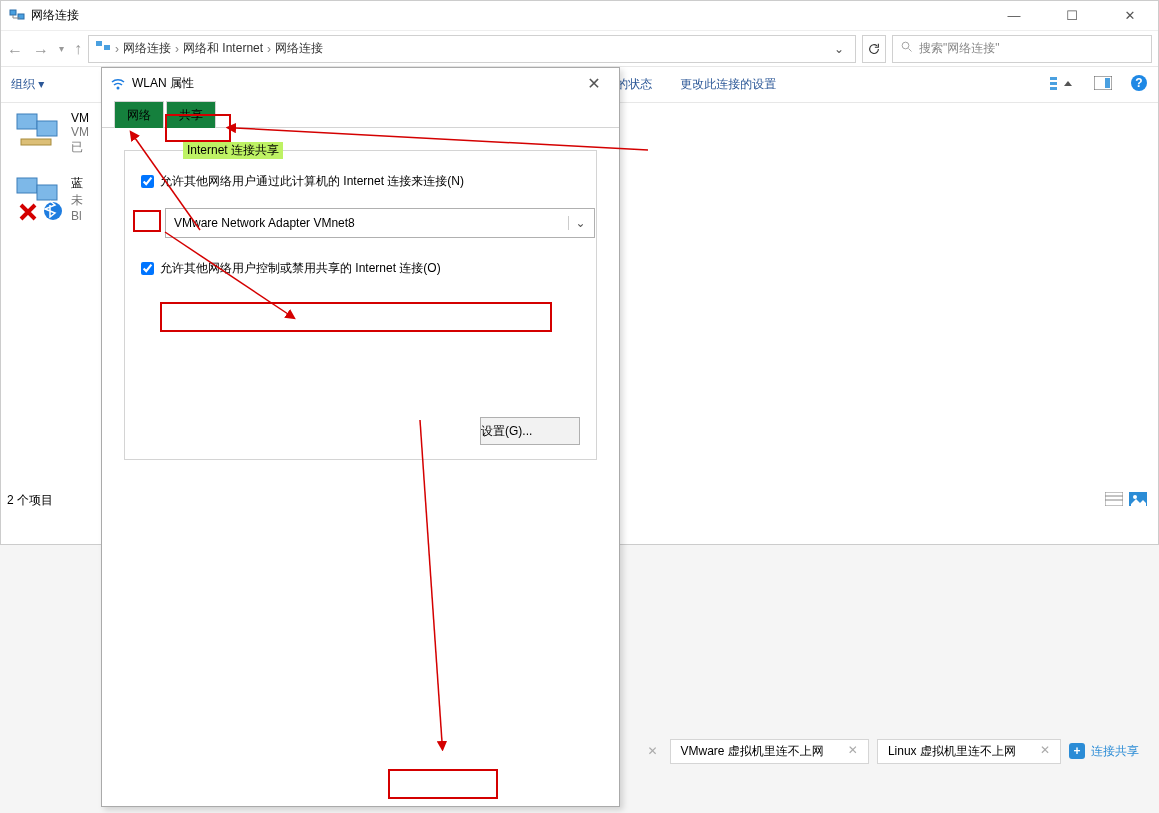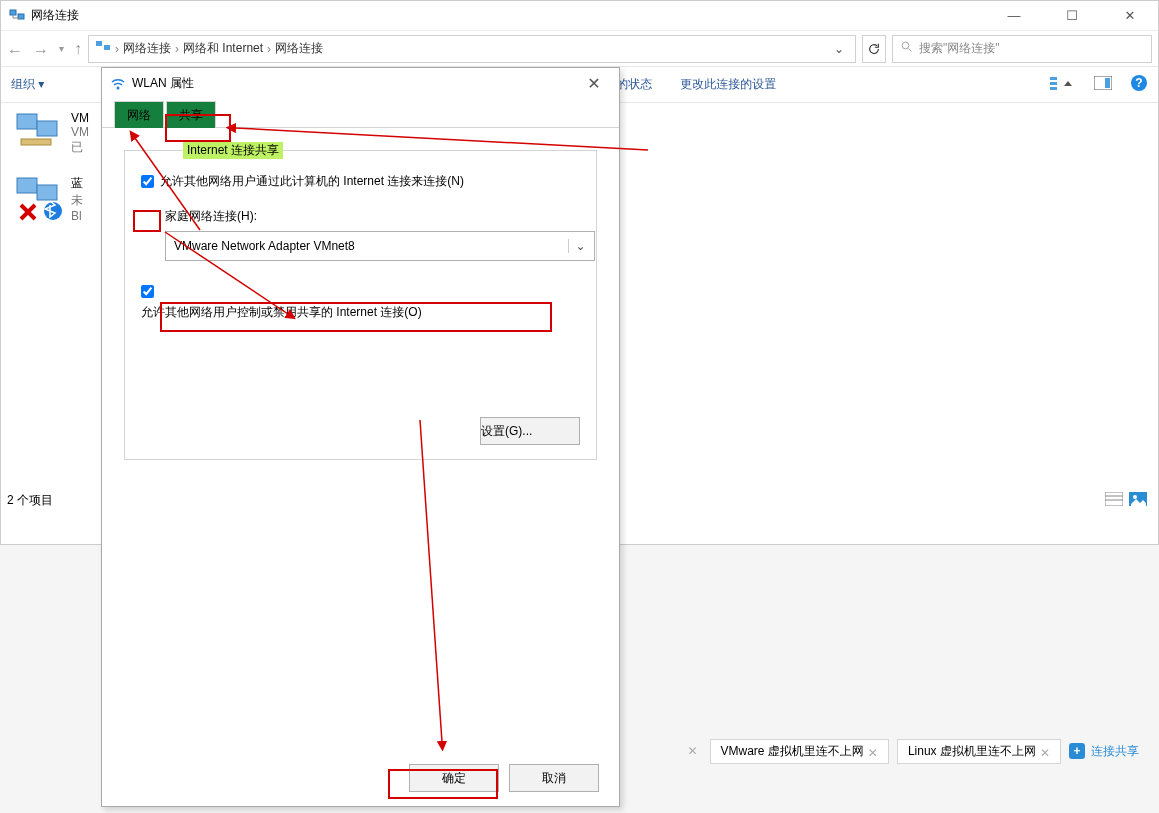--- a/index.html
+++ b/index.html
@@ -60,21 +60,21 @@
 .settings-btn { position:absolute; right:16px; bottom:14px; width:100px; height:28px; border:1px solid #b0b0b0; background:#f2f2f2; display:flex; align-items:center; justify-content:flex-start;}
 .dlg-buttons { position:absolute; right:20px; bottom:14px; display:flex; gap:10px;}
 .dlg-buttons .btn { width:90px; height:28px; border:1px solid #b0b0b0; background:#f2f2f2; display:flex; align-items:center; justify-content:center;}
 
 
 .redbox { position:absolute; border:2px solid #d40000; pointer-events:none;}
 svg.arrows { position:absolute; left:0; top:0; width:1159px; height:813px; pointer-events:none;}
 
 
 .tagbar { position:absolute; left:0; right:0; bottom:46px; height:32px; display:flex; align-items:center; justify-content:flex-end; gap:8px; padding:0 20px;}
-.tag { background:#fff; border:1px solid #d5d5d5; padding:3px 10px; display:flex; align-items:flex-end; gap:4px; font-size:12px;}
+.tag { background:#fff; border:1px solid #d5d5d5; padding:3px 10px; display:flex; align-items:flex-start; gap:24px; font-size:12px;}
 .tag .x { color:#aaa;}
 .add-tag { color:#2b8cd6; display:flex; align-items:center; gap:6px;}
 .add-tag .plus { width:16px; height:16px; background:#2b8cd6; color:#fff; display:flex; align-items:center; justify-content:center; border-radius:3px; font-weight:bold;}
 
 
 .net-icon-svg { width:100%; height:100%; }
 </style>
 </head>
 <body>
 
@@ -227,41 +227,32 @@
     <div class="tab inactive">网络</div>
     <div class="tab">共享</div>
   </div>
   <div class="dlg-body">
     <div class="groupbox">
       <span class="legend">Internet 连接共享</span>
       <div class="chk-row">
         <input type="checkbox" checked="" style="">
         <span>允许其他网络用户通过此计算机的 Internet 连接来连接(N)</span>
       </div>
-      <div class="label-home">家庭网络连接(H):</div>
       <div class="combo">
         <span>VMware Network Adapter VMnet8</span>
         <span class="dd">⌄</span>
       </div>
-      <div class="chk-row" style="margin-top:22px;flex-direction:column;">
+      <div class="chk-row" style="margin-top:22px;">
         <input type="checkbox" checked="" style="">
         <span>允许其他网络用户控制或禁用共享的 Internet 连接(O)</span>
       </div>
       <div class="settings-btn">
         <span>设置(G)...</span>
       </div>
     </div>
-  </div>
-  <div class="dlg-buttons">
-    <div class="btn">
-        <span>确定</span>
-      </div>
-    <div class="btn">
-        <span>取消</span>
-      </div>
   </div>
 </div>
 
 <div class="tagbar">
   <span style="color:#aaa;padding:0 4px;">✕</span>
   <div class="tag">
       <span>VMware 虚拟机里连不上网</span>
       <span class="x">✕</span>
     </div>
   <div class="tag">

